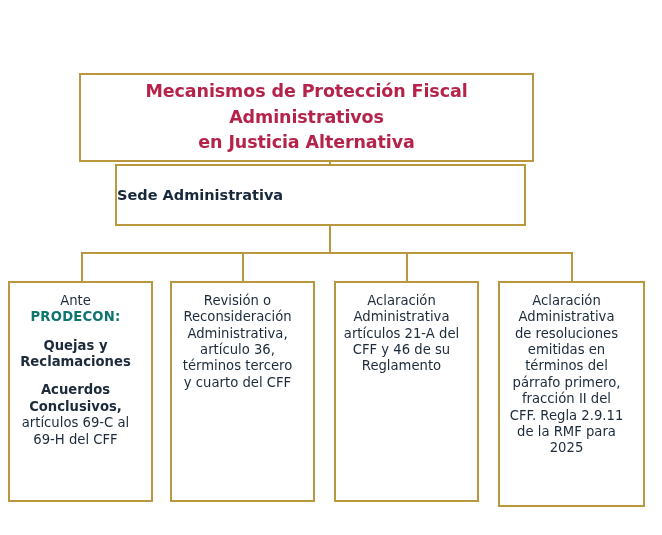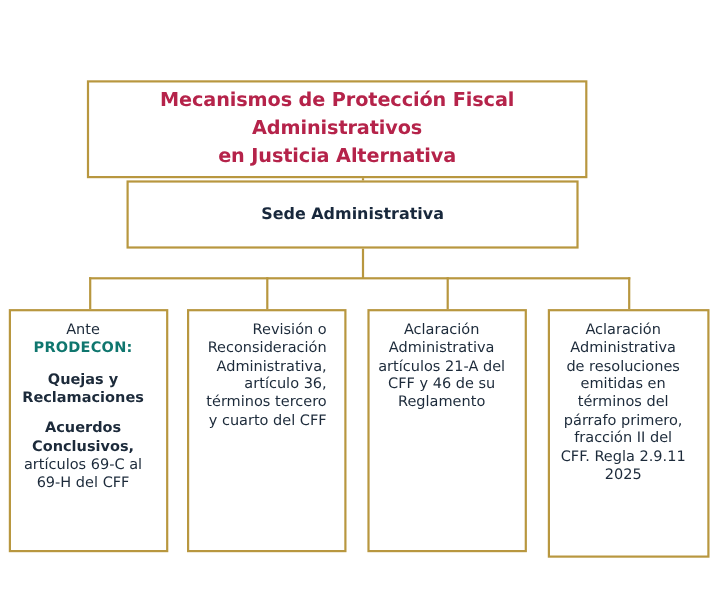--- a/index.html
+++ b/index.html
@@ -49,38 +49,38 @@
     letter-spacing: -0.1px;
   }
 
   #sede-node {
     left: 115px;
     top: 164px;
     width: 411px;
     height: 62px;
     display: flex;
     align-items: center;
-    justify-content: center;
+    justify-content: flex-start;
   }
   .sede-text {
     color: #18283c;
     font-weight: bold;
     font-size: 14.5px;
     text-align: center;
   }
 
   .leaf {
     top: 281px;
     width: 145px;
     height: 221px;
     padding: 10px 16px 6px 6px;
     text-align: center;
   }
   #leaf-0 { left: 8px;   }
-  #leaf-1 { left: 170px; text-align: right; }
+  #leaf-1 { left: 170px; }
   #leaf-2 { left: 334px; }
   #leaf-3 { left: 498px; width: 147px; height: 226px; }
 
   .leaf-body {
     font-size: 13.2px;
     line-height: 1.24;
     color: #1c2a3a;
   }
   .ln { display: block; }
   .ln.b { font-weight: bold; }
@@ -164,17 +164,18 @@
   <div class="node leaf" id="leaf-3">
     <div class="leaf-body">
         <span class="ln">Aclaración</span>
         <span class="ln">Administrativa</span>
         <span class="ln">de resoluciones</span>
         <span class="ln">emitidas en</span>
         <span class="ln">términos del</span>
         <span class="ln">párrafo primero,</span>
         <span class="ln">fracción II del</span>
         <span class="ln">CFF. Regla 2.9.11</span>
+        <span class="ln">de la RMF para</span>
         <span class="ln">2025</span>
       </div>
   </div>
 
 </div>
 
 </body></html>

